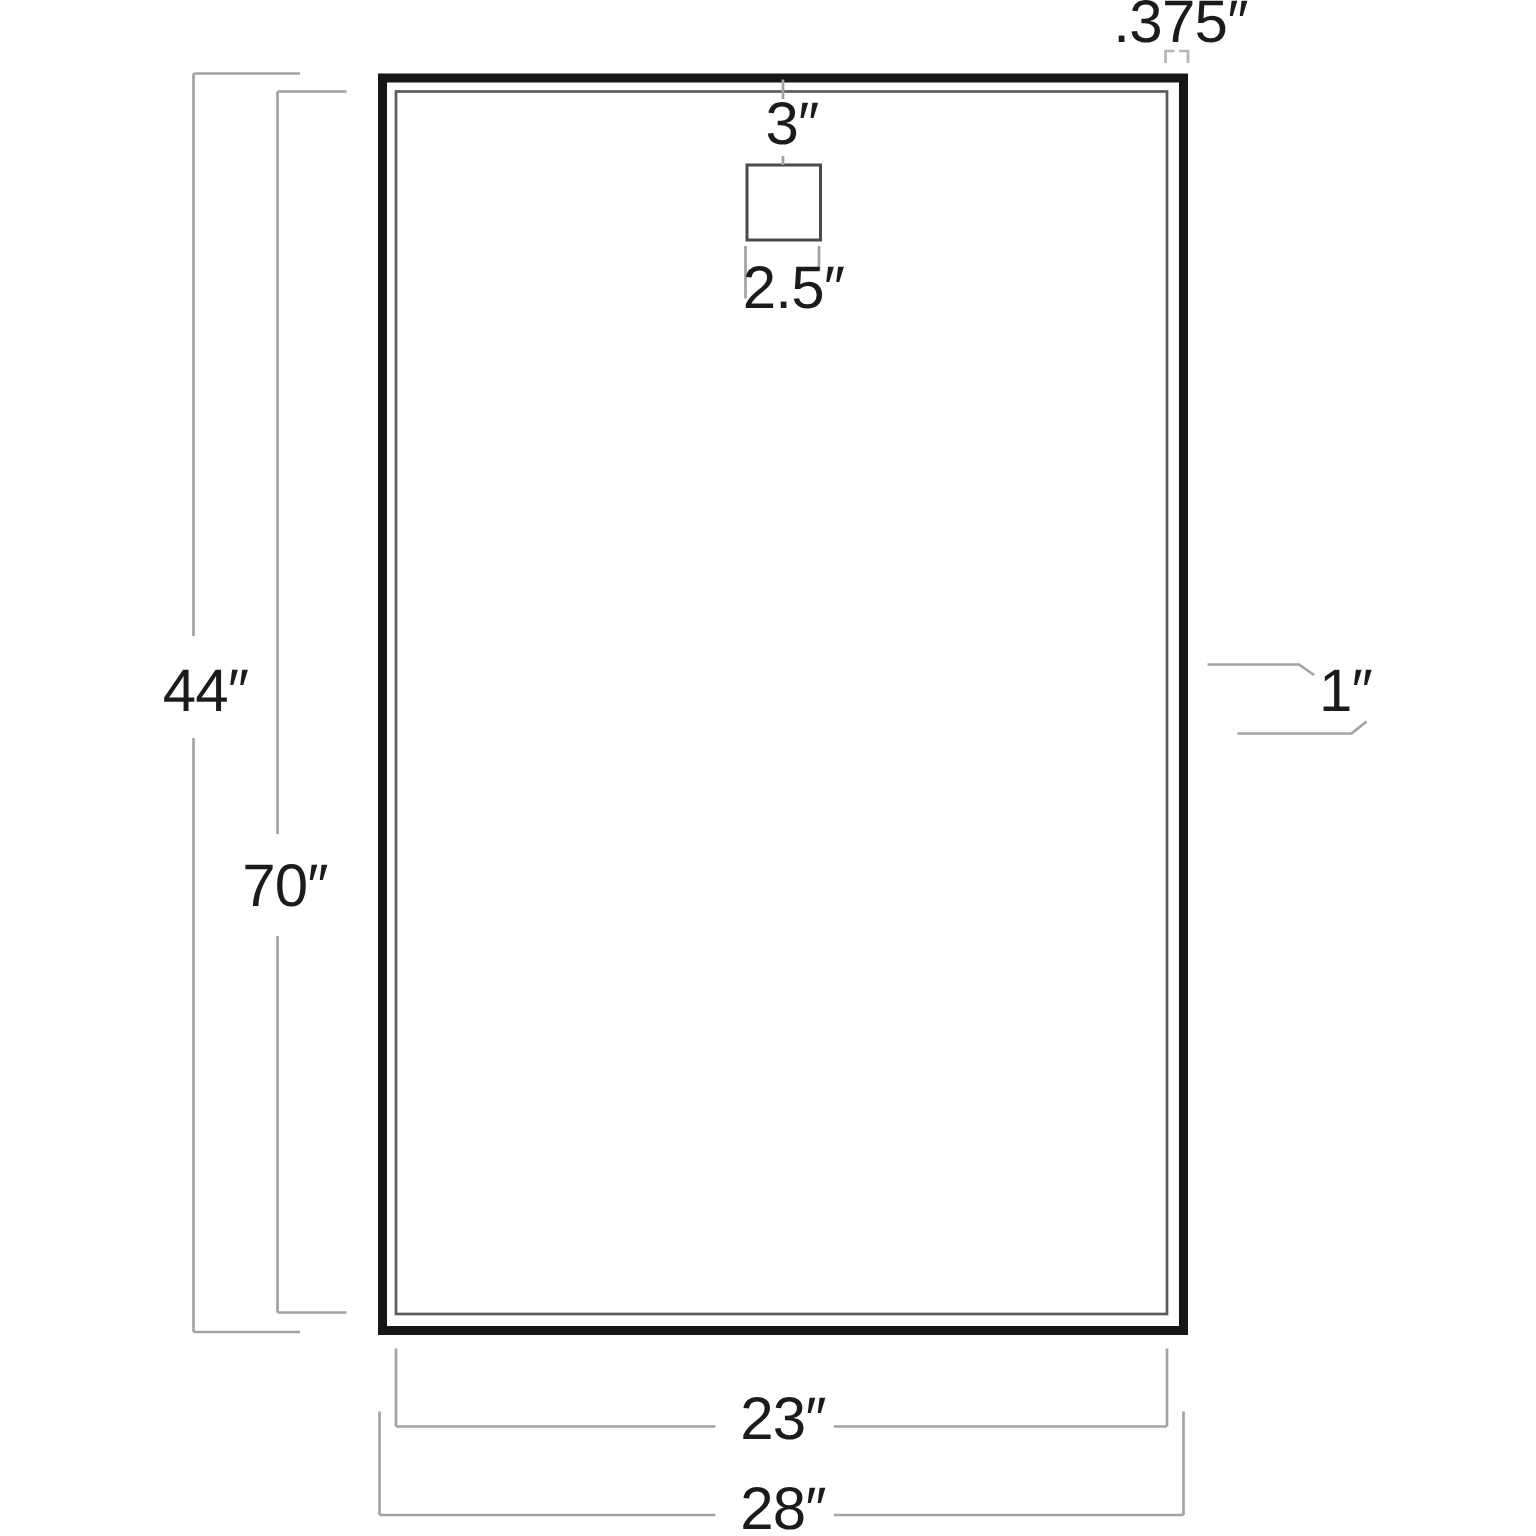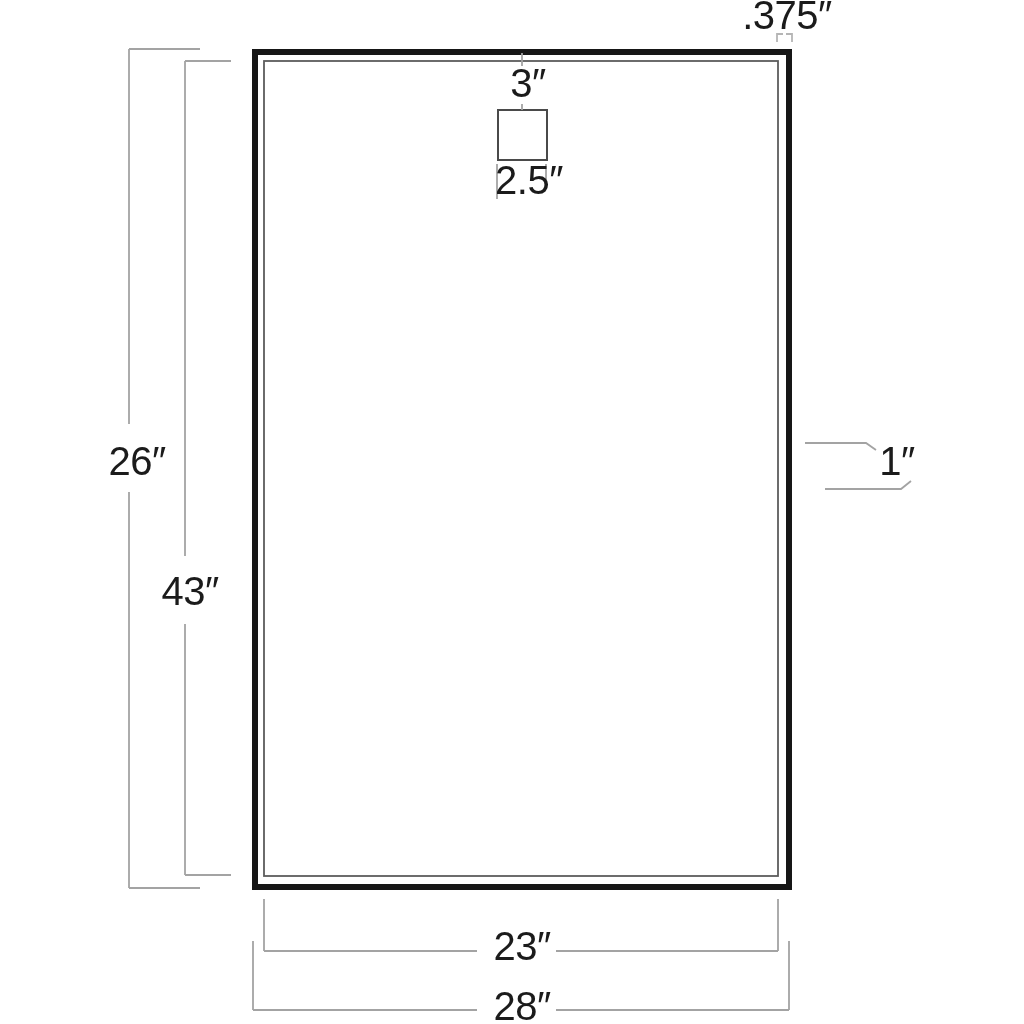--- a/index.html
+++ b/index.html
@@ -88,25 +88,25 @@
     <g stroke="#b5b5b5" stroke-width="1.8" fill="none">
       <path d="M783,34 H777 V42"></path>
       <path d="M786,34 H792 V42"></path>
     </g>
   </svg>
 
   <div class="dim-label" style="left:787px; top:-5px;">.375″</div>
 
   <div class="dim-label" style="left:528px; top:63px;">3″</div>
 
-  <div class="dim-label" style="left:529px; top:160px;">2.5″</div>
+  <div class="dim-label" style="left:529px; top:172px;">2.5″</div>
 
-  <div class="dim-label" style="left:137px; top:441px;">26″</div>
+  <div class="dim-label" style="left:137px; top:441px;">44″</div>
 
-  <div class="dim-label" style="left:190px; top:571px;">43″</div>
+  <div class="dim-label" style="left:190px; top:571px;">70″</div>
 
   <div class="dim-label" style="left:897px; top:441px;">1″</div>
 
   <div class="dim-label" style="left:522px; top:926px;">23″</div>
 
   <div class="dim-label" style="left:522px; top:986px;">28″</div>
 
 </div>
 
 </body></html>

